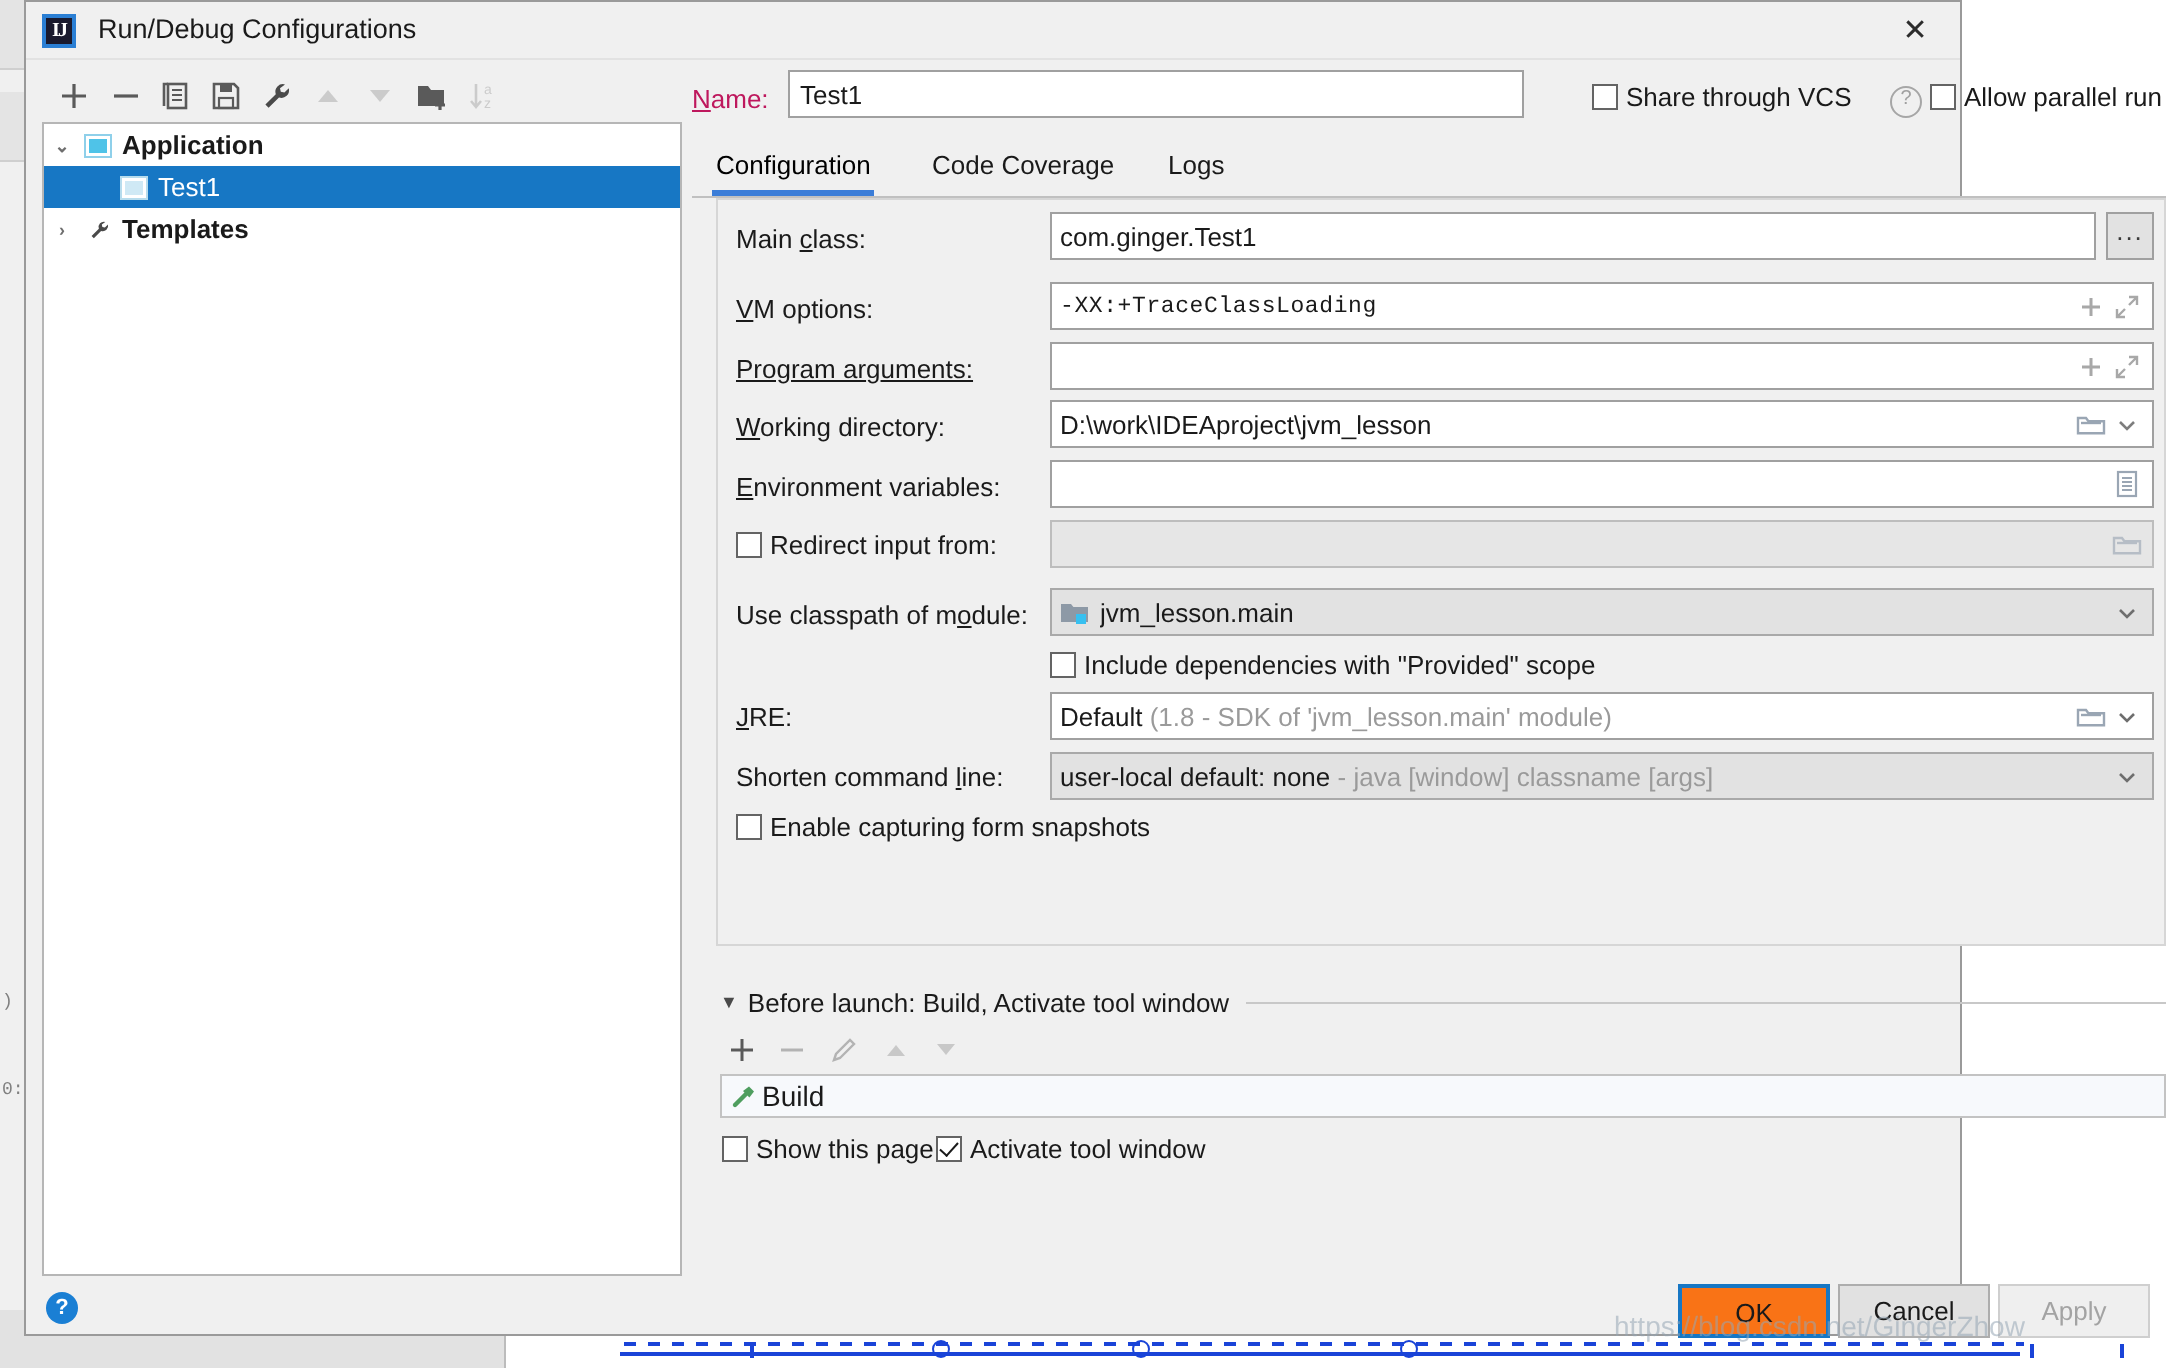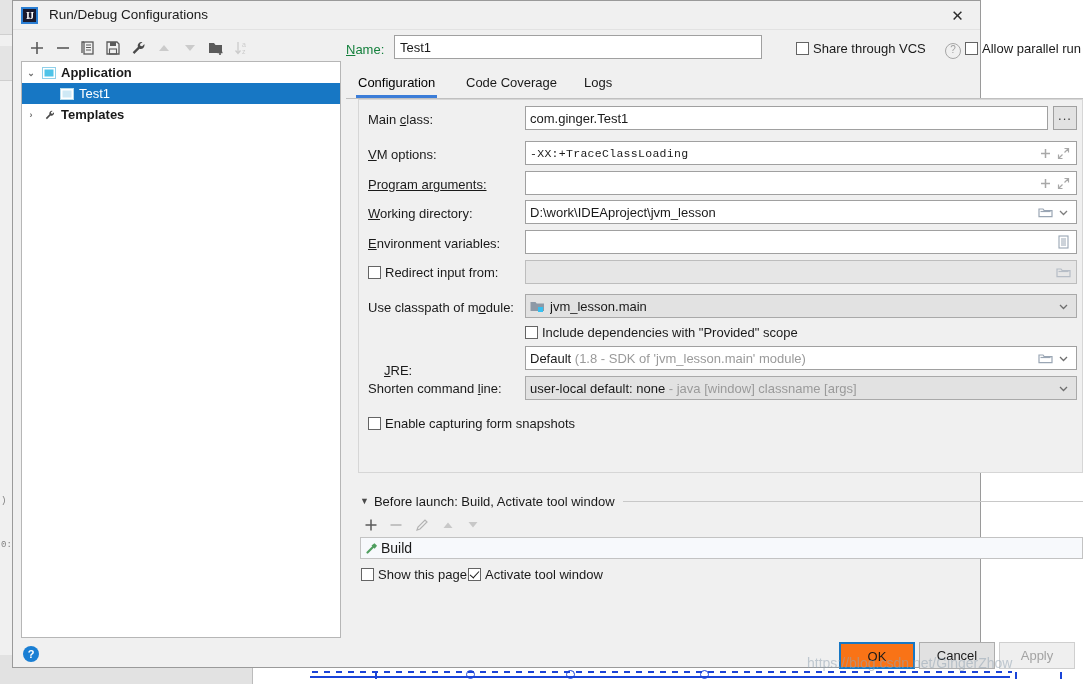--- a/index.html
+++ b/index.html
@@ -179,21 +179,21 @@
     justify-content: center;
   }
   .tree-label { padding-left: 3px; }
   .indent-1 { padding-left: 18px; }
 
   
   .name-label {
     position: absolute;
     left: 333px; top: 41px;
     font-size: 13px;
-    color: #15803d;
+    color: #be185d;
   }
   .name-label u { text-decoration: underline; }
   .name-input {
     position: absolute;
     left: 381px; top: 34px;
     width: 368px; height: 24px;
     border: 1px solid #a0a0a0;
     background: #ffffff;
     box-sizing: border-box;
     font-size: 13px;
@@ -650,21 +650,21 @@
             <path d="M3 5l3.5 3.5L10 5" stroke="#6e6e6e" stroke-width="1.3" fill="none"></path>
           </svg>
       </span>
     </div>
 
     <div class="chk" style="left:512px; top:324px;">
       <span class="box"></span>
       <span>Include dependencies with "Provided" scope</span>
     </div>
 
-    <div class="fld-label" style="left:355px; top:362px;margin-left:16px;"><u>J</u>RE:</div>
+    <div class="fld-label" style="left:355px; top:350px;"><u>J</u>RE:</div>
     <div class="fld" style="left:512px; top:345px; width:552px;">
       <span class="fld-text"><span>Default</span><span class="fld-hint"> (1.8 - SDK of 'jvm_lesson.main' module)</span></span>
       <span class="fld-btn">
         <svg width="15" height="13" viewBox="0 0 15 13">
             <path d="M1 3h4l1.2 1.6H14v6H1z" fill="none" stroke="#9aa6b4" stroke-width="1.2"></path>
             <path d="M2.5 5.5h10" stroke="#9aa6b4" stroke-width="1.2"></path>
           </svg>
       </span>
       <span class="fld-btn">
         <svg width="13" height="13" viewBox="0 0 13 13">
@@ -676,21 +676,21 @@
     <div class="fld-label" style="left:355px; top:380px;">Shorten command <u>l</u>ine:</div>
     <div class="fld combo" style="left:512px; top:375px; width:552px;">
       <span class="fld-text"><span>user-local default: none</span><span class="fld-hint"> - java [window] classname [args]</span></span>
       <span class="fld-btn">
         <svg width="13" height="13" viewBox="0 0 13 13">
             <path d="M3 5l3.5 3.5L10 5" stroke="#6e6e6e" stroke-width="1.3" fill="none"></path>
           </svg>
       </span>
     </div>
 
-    <div class="chk" style="left:355px; top:415px;">
+    <div class="chk" style="left:355px; top:405px;">
       <span class="box"></span>
       <span>Enable capturing form snapshots</span>
     </div>
 
     <div class="bl-header">
       <span class="bl-arrow">▼</span>
       <span class="bl-title" style="text-decoration:underline;text-decoration-color:transparent;">Before launch: Build, Activate tool window</span>
       <span class="bl-rule"></span>
     </div>
 

